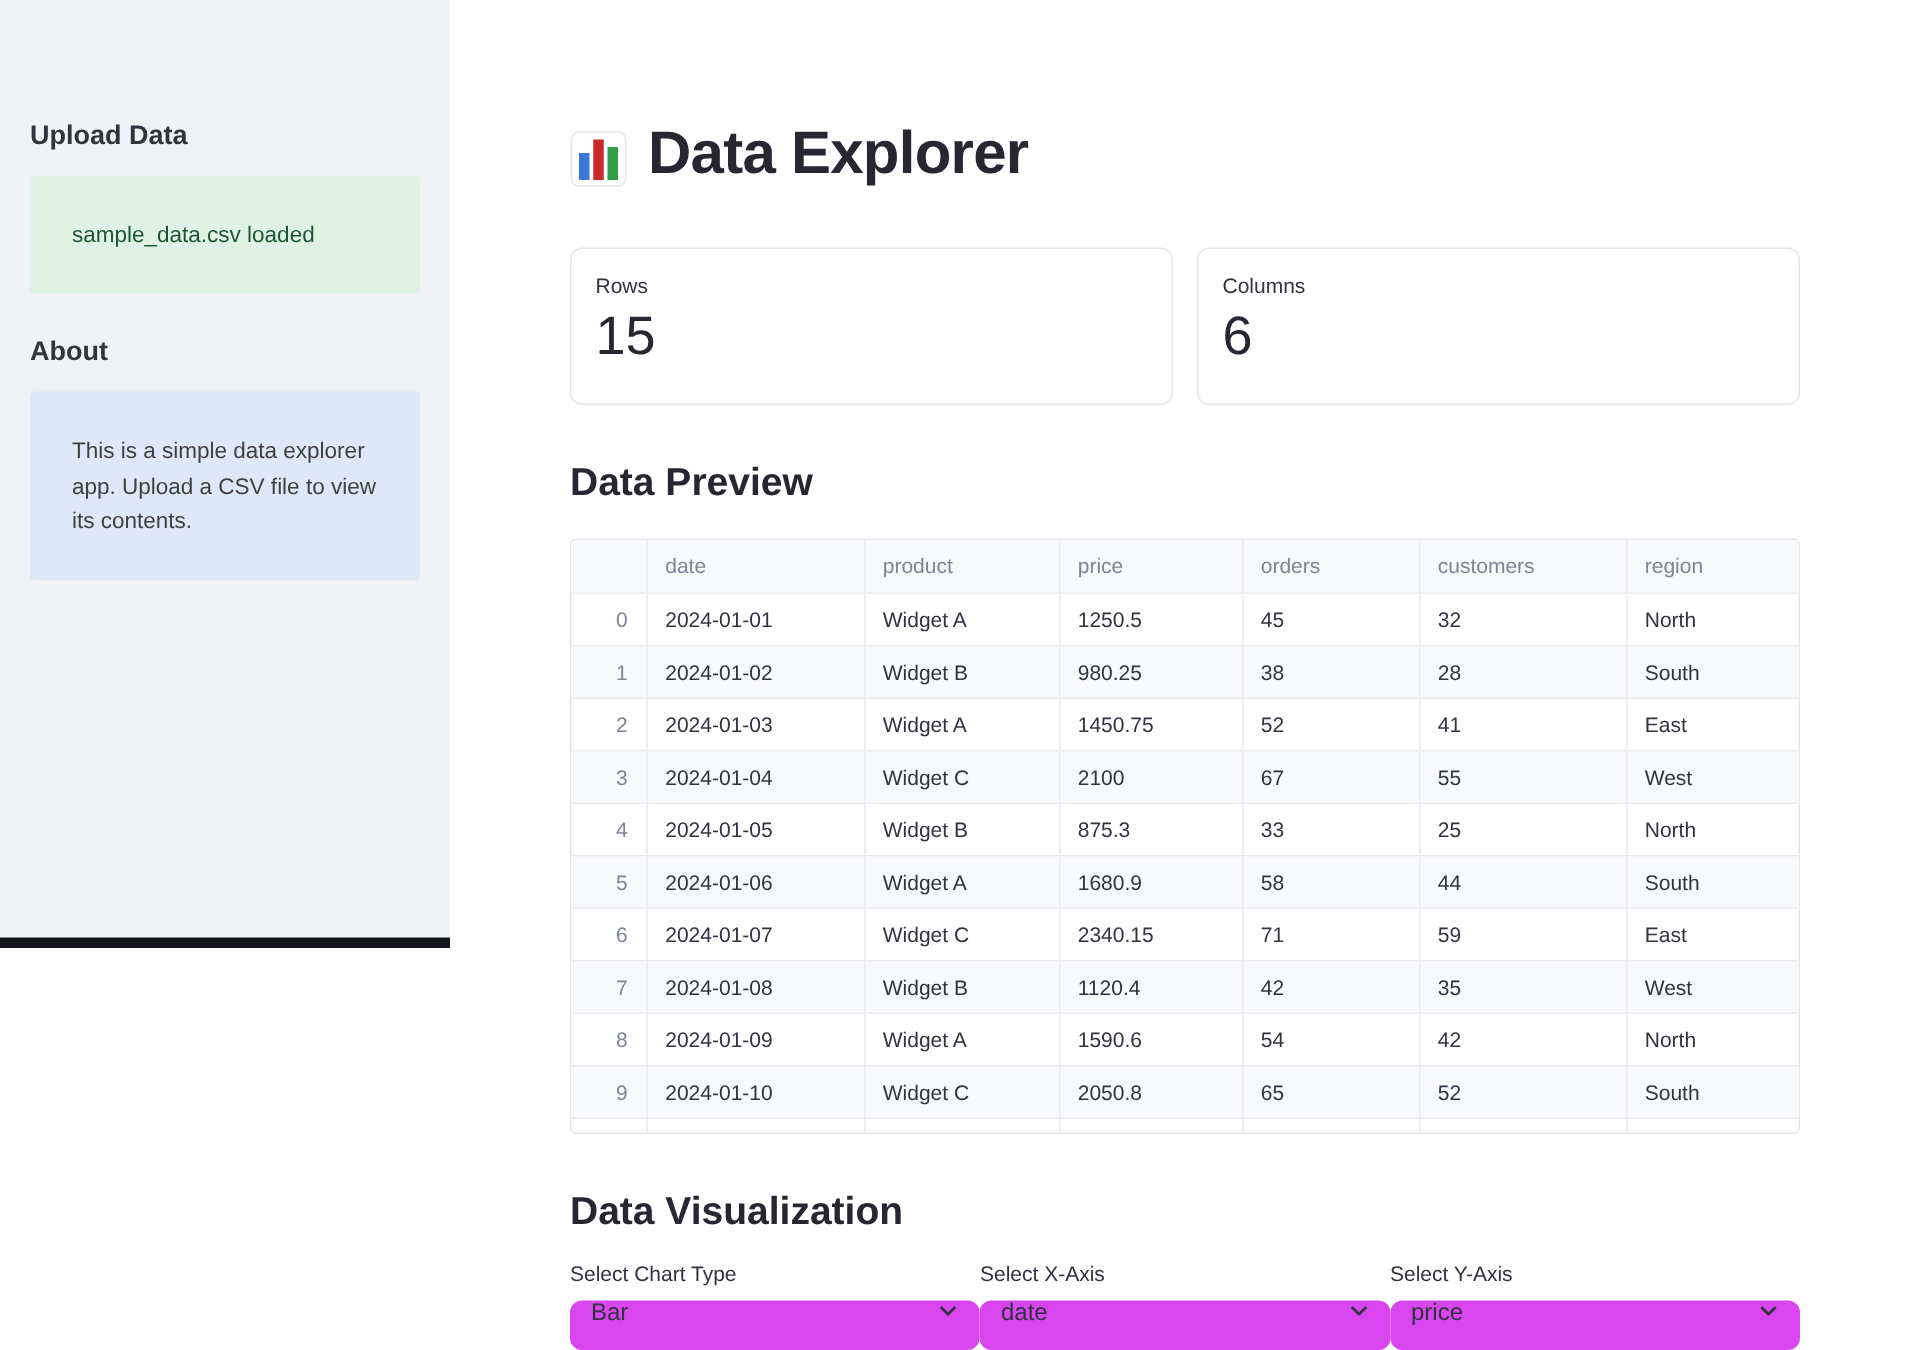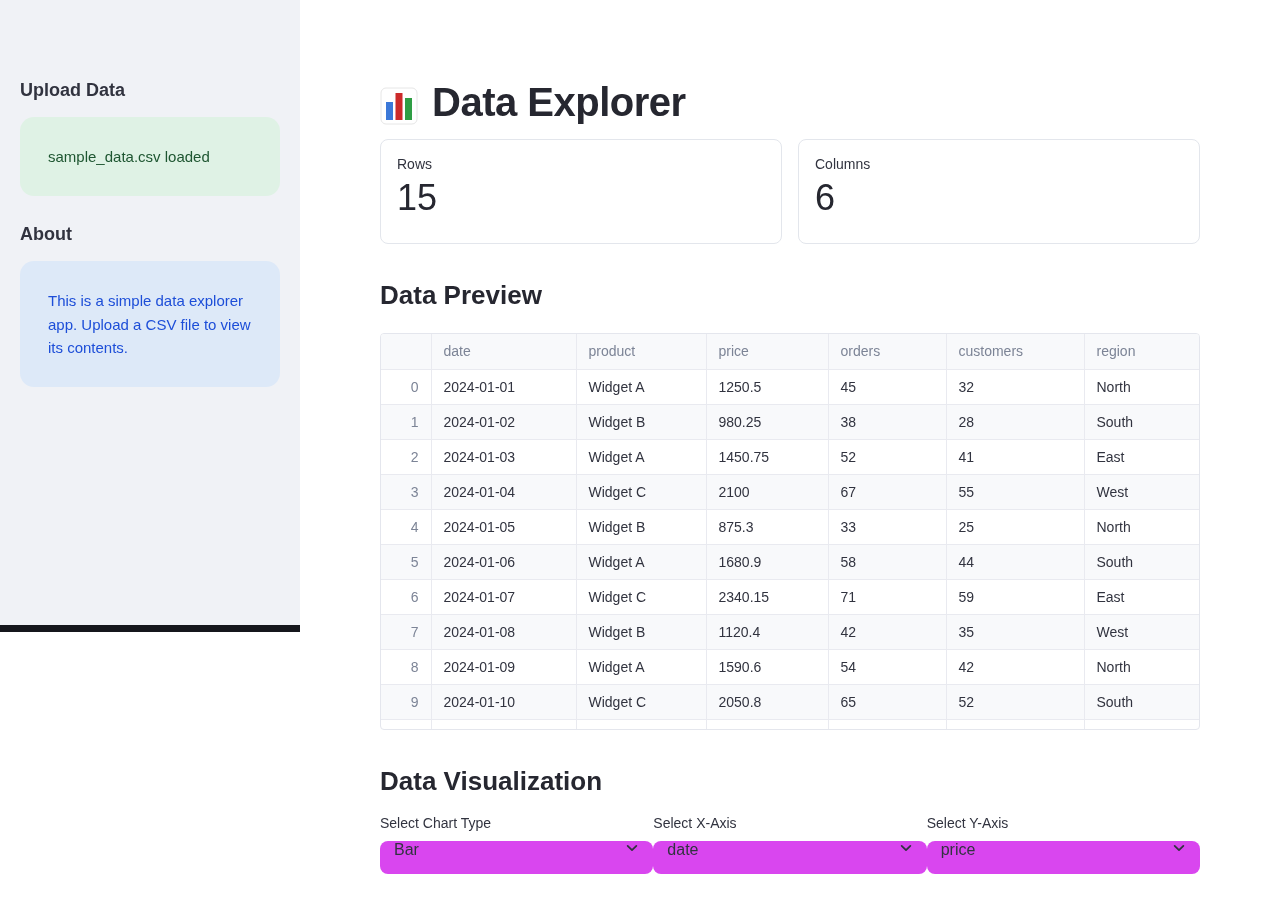--- a/index.html
+++ b/index.html
@@ -12,38 +12,38 @@
   }
   
   .sidebar {
     width:300px; min-width:300px; height:632px;
     background:#f0f2f6;
     padding:80px 20px 0 20px;
     position:relative;
   }
   .sidebar h2 { font-size:18px; font-weight:700; color:#31333f; }
   .alert {
-    border-radius:14px; padding:28px; font-size:15px; line-height:1.55;
+    border-radius:3px; padding:28px; font-size:15px; line-height:1.55;
     margin-top:16px;
   }
   .alert.success { background:#dff2e5; color:#1e5631; }
-  .alert.info { background:#dde9f8; color:#1d4ed8; }
+  .alert.info { background:#dde9f8; color:#404040; }
   .sidebar .about-heading { margin-top:28px; }
   .sidebar-bottom-bar {
     position:absolute; left:0; bottom:0; width:300px; height:7px;
     background:#15171c;
   }
   
   .main { flex:1; height:900px; overflow:hidden; }
   .content { width:820px; margin:0 auto; padding-top:80px; }
   .title-row { display:flex; align-items:flex-end; gap:14px; }
   .title-row h1 { font-size:40px; font-weight:700; color:#262730; letter-spacing:-0.5px; }
   .chart-icon { width:38px; height:38px; display:inline-block; }
   
-  .metrics { display:flex; gap:16px; margin-top:14px;border-radius:32px; }
+  .metrics { display:flex; gap:16px; margin-top:40px;border-radius:32px; }
   .metric-card {
     flex:1; border:1px solid #e3e6ec; border-radius:8px;
     padding:16px 16px 20px 16px; background:#fff; min-height:105px;
   }
   .metric-label { font-size:14px; color:#31333f; }
   .metric-value { font-size:36px; font-weight:400; color:#262730; margin-top:6px; line-height:1.1; }
   
   .section-heading { font-size:26px; font-weight:700; color:#262730; margin-top:36px; }
   
   .table-wrap {

